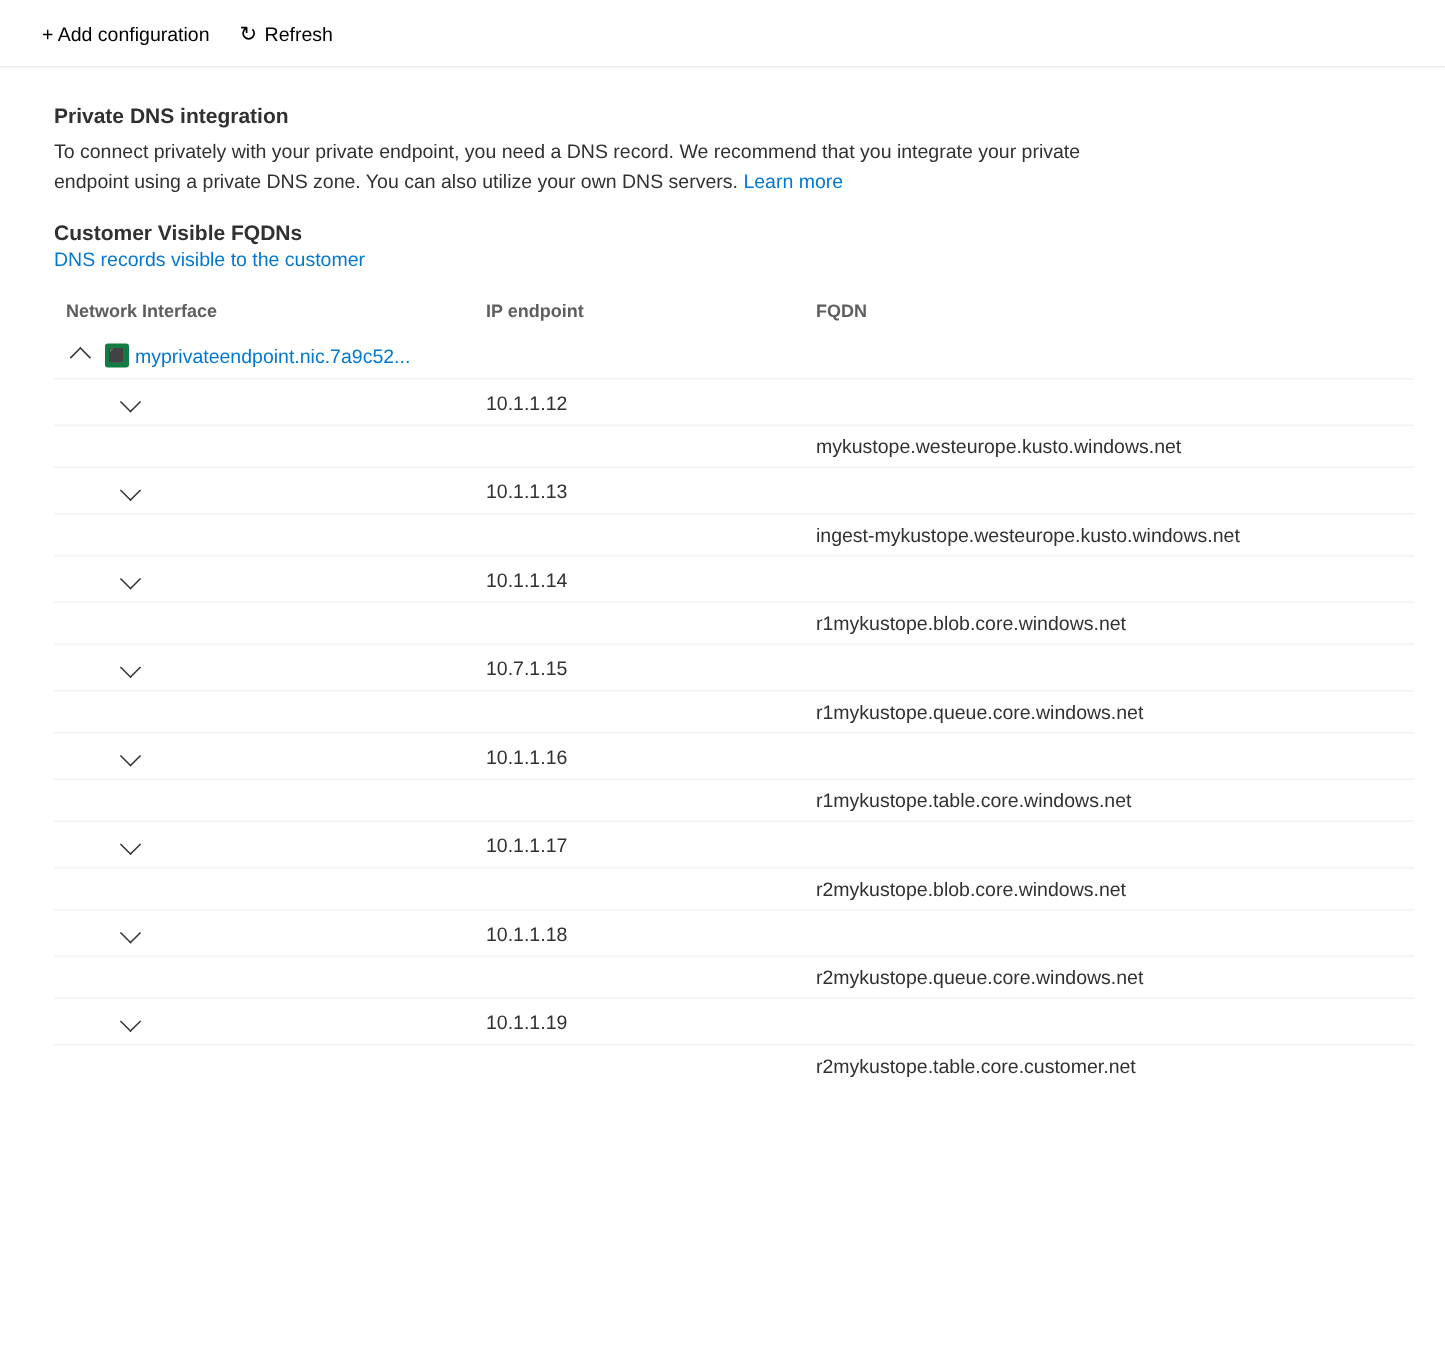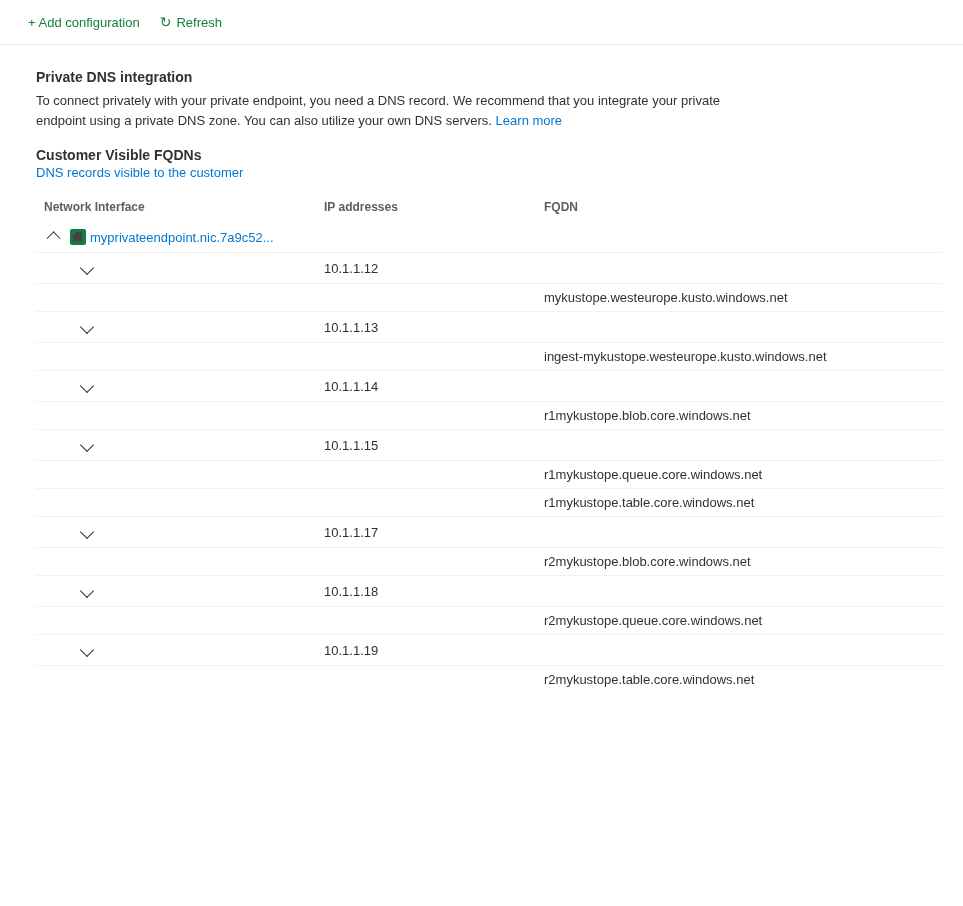--- a/index.html
+++ b/index.html
@@ -74,21 +74,21 @@
     }
 
     .toolbar-btn {
       display: flex;
       align-items: center;
       gap: 5px;
       background: none;
       border: none;
       cursor: pointer;
       padding: 6px 8px;
-      color: #15803d;
+      color: #000000;
       font-size: 13px;
       font-family: 'Segoe UI', sans-serif;
     }
 
     .toolbar-btn .icon {
       font-size: 14px;
     }
 
     .content {
       padding: 24px 20px 20px 36px;
@@ -244,21 +244,21 @@
     </div>
 
     <div class="fqdn-section">
       <div class="fqdn-title">Customer Visible FQDNs</div>
       <div class="fqdn-subtitle">DNS records visible to the customer</div>
 
       <table class="table">
         <thead>
           <tr>
             <th style="width:280px;">Network Interface</th>
-            <th style="width:220px;">IP addresses</th>
+            <th style="width:220px;">IP endpoint</th>
             <th>FQDN</th>
           </tr>
         </thead>
         <tbody id="fqdn-tbody">
 
         <tr>
     <td>
       <div class="network-interface-cell">
         <button class="expand-btn">
           <span class="chevron-icon expanded"></span>
@@ -311,29 +311,38 @@
       <td></td>
       <td></td>
       <td>r1mykustope.blob.core.windows.net</td>
     </tr>
             <tr>
       <td>
         <button class="expand-btn" style="margin-left:32px;">
           <span class="chevron-icon"></span>
         </button>
       </td>
-      <td class="ip-address">10.1.1.15</td>
+      <td class="ip-address">10.7.1.15</td>
       <td></td>
     </tr>
             <tr>
       <td></td>
       <td></td>
       <td>r1mykustope.queue.core.windows.net</td>
     </tr>
             <tr>
+      <td>
+        <button class="expand-btn" style="margin-left:32px;">
+          <span class="chevron-icon"></span>
+        </button>
+      </td>
+      <td class="ip-address">10.1.1.16</td>
+      <td></td>
+    </tr>
+            <tr>
       <td></td>
       <td></td>
       <td>r1mykustope.table.core.windows.net</td>
     </tr>
             <tr>
       <td>
         <button class="expand-btn" style="margin-left:32px;">
           <span class="chevron-icon"></span>
         </button>
       </td>
@@ -364,20 +373,20 @@
         <button class="expand-btn" style="margin-left:32px;">
           <span class="chevron-icon"></span>
         </button>
       </td>
       <td class="ip-address">10.1.1.19</td>
       <td></td>
     </tr>
             <tr>
       <td></td>
       <td></td>
-      <td>r2mykustope.table.core.windows.net</td>
+      <td>r2mykustope.table.core.customer.net</td>
     </tr>
           </tbody>
       </table>
     </div>
 
   </div>
 </div>
 
 </body></html>

